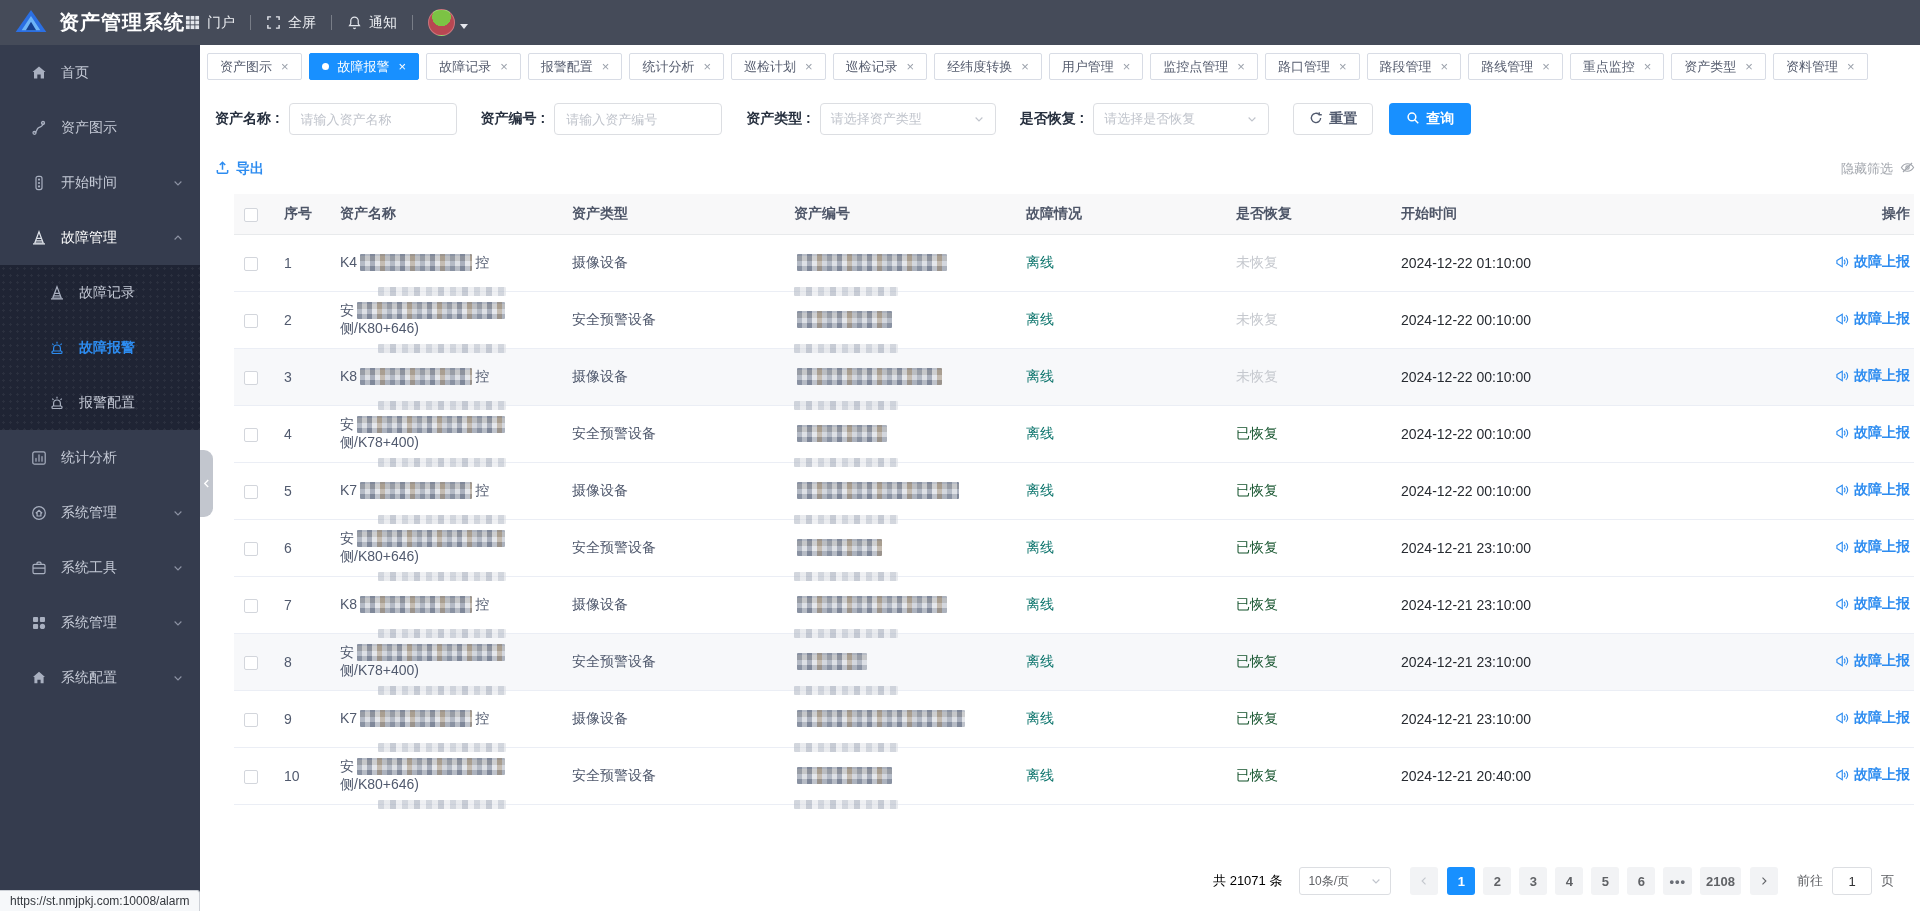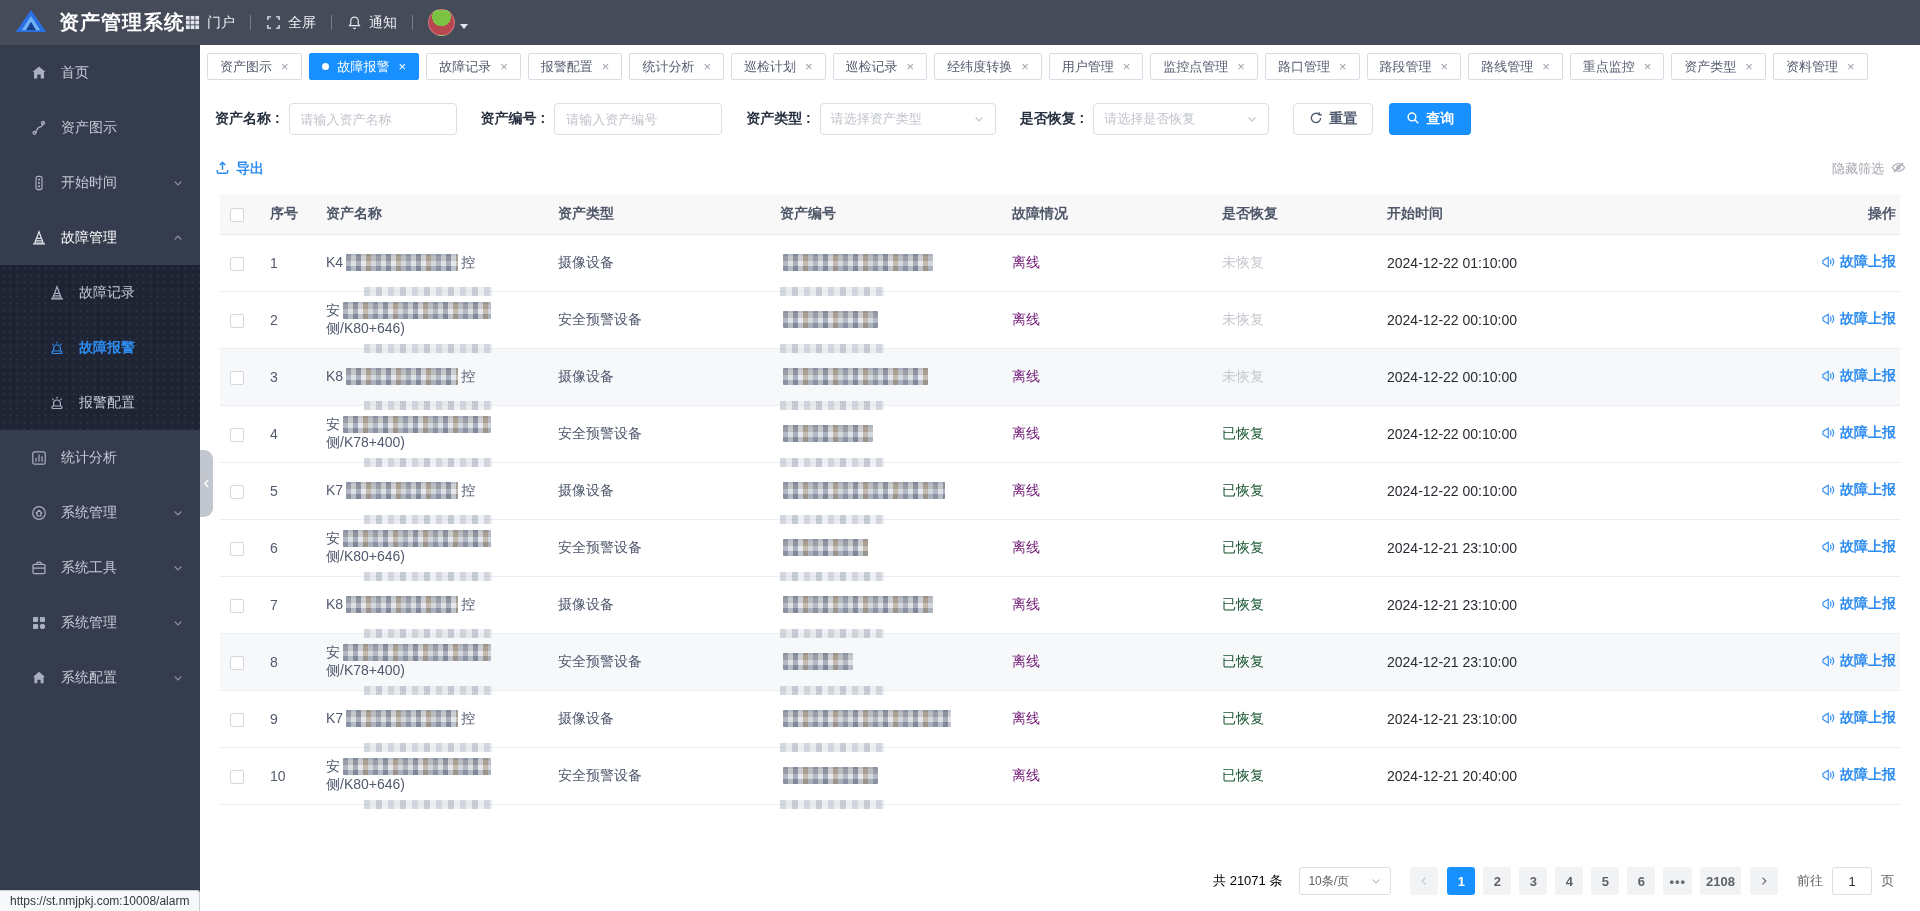--- a/index.html
+++ b/index.html
@@ -63,37 +63,37 @@
   .f-input::placeholder { color:#c0c4cc; }
   .f-select { width:176px; height:32px; border:1px solid #dcdee2; border-radius:4px; display:flex;
               align-items:center; justify-content:space-between; padding:0 10px; margin-right:24px;
               font-size:13px; color:#c0c4cc; cursor:pointer; background:#fff; }
   .f-select .ic { color:#c0c4cc; display:flex; }
   .btn { height:32px; display:flex; align-items:center; gap:6px; border-radius:4px;
          font-size:14px; font-weight:700; cursor:pointer; }
   .btn-reset { padding:0 15px; border:1px solid #dcdee2; background:#fff; color:#515a6e; margin-right:16px; }
   .btn-primary { padding:0 17px; border:none; background:#1890ff; color:#fff; }
 
-  .toolbar { display:flex; align-items:flex-start; justify-content:space-between; padding:13px 14px 6px 15px; }
+  .toolbar { display:flex; align-items:flex-start; justify-content:space-between; padding:13px 5px 6px 15px; }
   .export { display:flex; align-items:center; gap:6px; color:#2d8cf0; font-size:14px; font-weight:700; cursor:pointer; }
   .hide-filter { display:flex; align-items:center; gap:7px; color:#a2a6ad; font-size:13px; cursor:pointer; }
 
   
-  .table-wrap { padding:0 20px; margin-top:10px; }
+  .table-wrap { padding:0 34px; margin-top:10px; }
   table { width:1680px; border-collapse:collapse; table-layout:fixed; }
   thead th { height:40px; background:#f8f8f9; color:#4e5668; font-size:14px; font-weight:700;
              text-align:left; padding:0 10px; border-bottom:1px solid #e8eaec; }
   thead th.c-act, td.c-act { text-align:right; padding-right:4px; }
   tbody td { height:57px; border-bottom:1px solid #ebeef5; font-size:14px; color:#515a6e;
              padding:0 10px; position:relative; overflow:visible; }
   tbody tr:nth-child(3), tbody tr:nth-child(8) { background:#f7f8fa; }
   .cb { width:14px; height:14px; border:1px solid #d3d6dc; border-radius:2px; background:#fff;
         display:inline-block; vertical-align:middle; cursor:pointer; }
   td.c-time { color:#272b31; }
-  td.c-fault { color:#701a75; }
+  td.c-fault { color:#0f766e; }
   td.c-rec.no { color:#c5c8ce; }
   td.c-rec.yes { color:#14532d; font-weight:400; }
   .act-link { display:inline-flex; align-items:center; gap:5px; color:#2d8cf0; font-weight:700;
               font-size:14px; cursor:pointer; text-decoration:none; }
   .act-link .ic { display:flex; }
 
   
   .mosaic { display:inline-block; height:17px; vertical-align:-4px; margin:0 3px; border-radius:1px;
     background-image:
       repeating-linear-gradient(0deg, rgba(70,80,100,.20) 0 5px, rgba(255,255,255,.25) 5px 10px, rgba(140,130,110,.18) 10px 15px),

